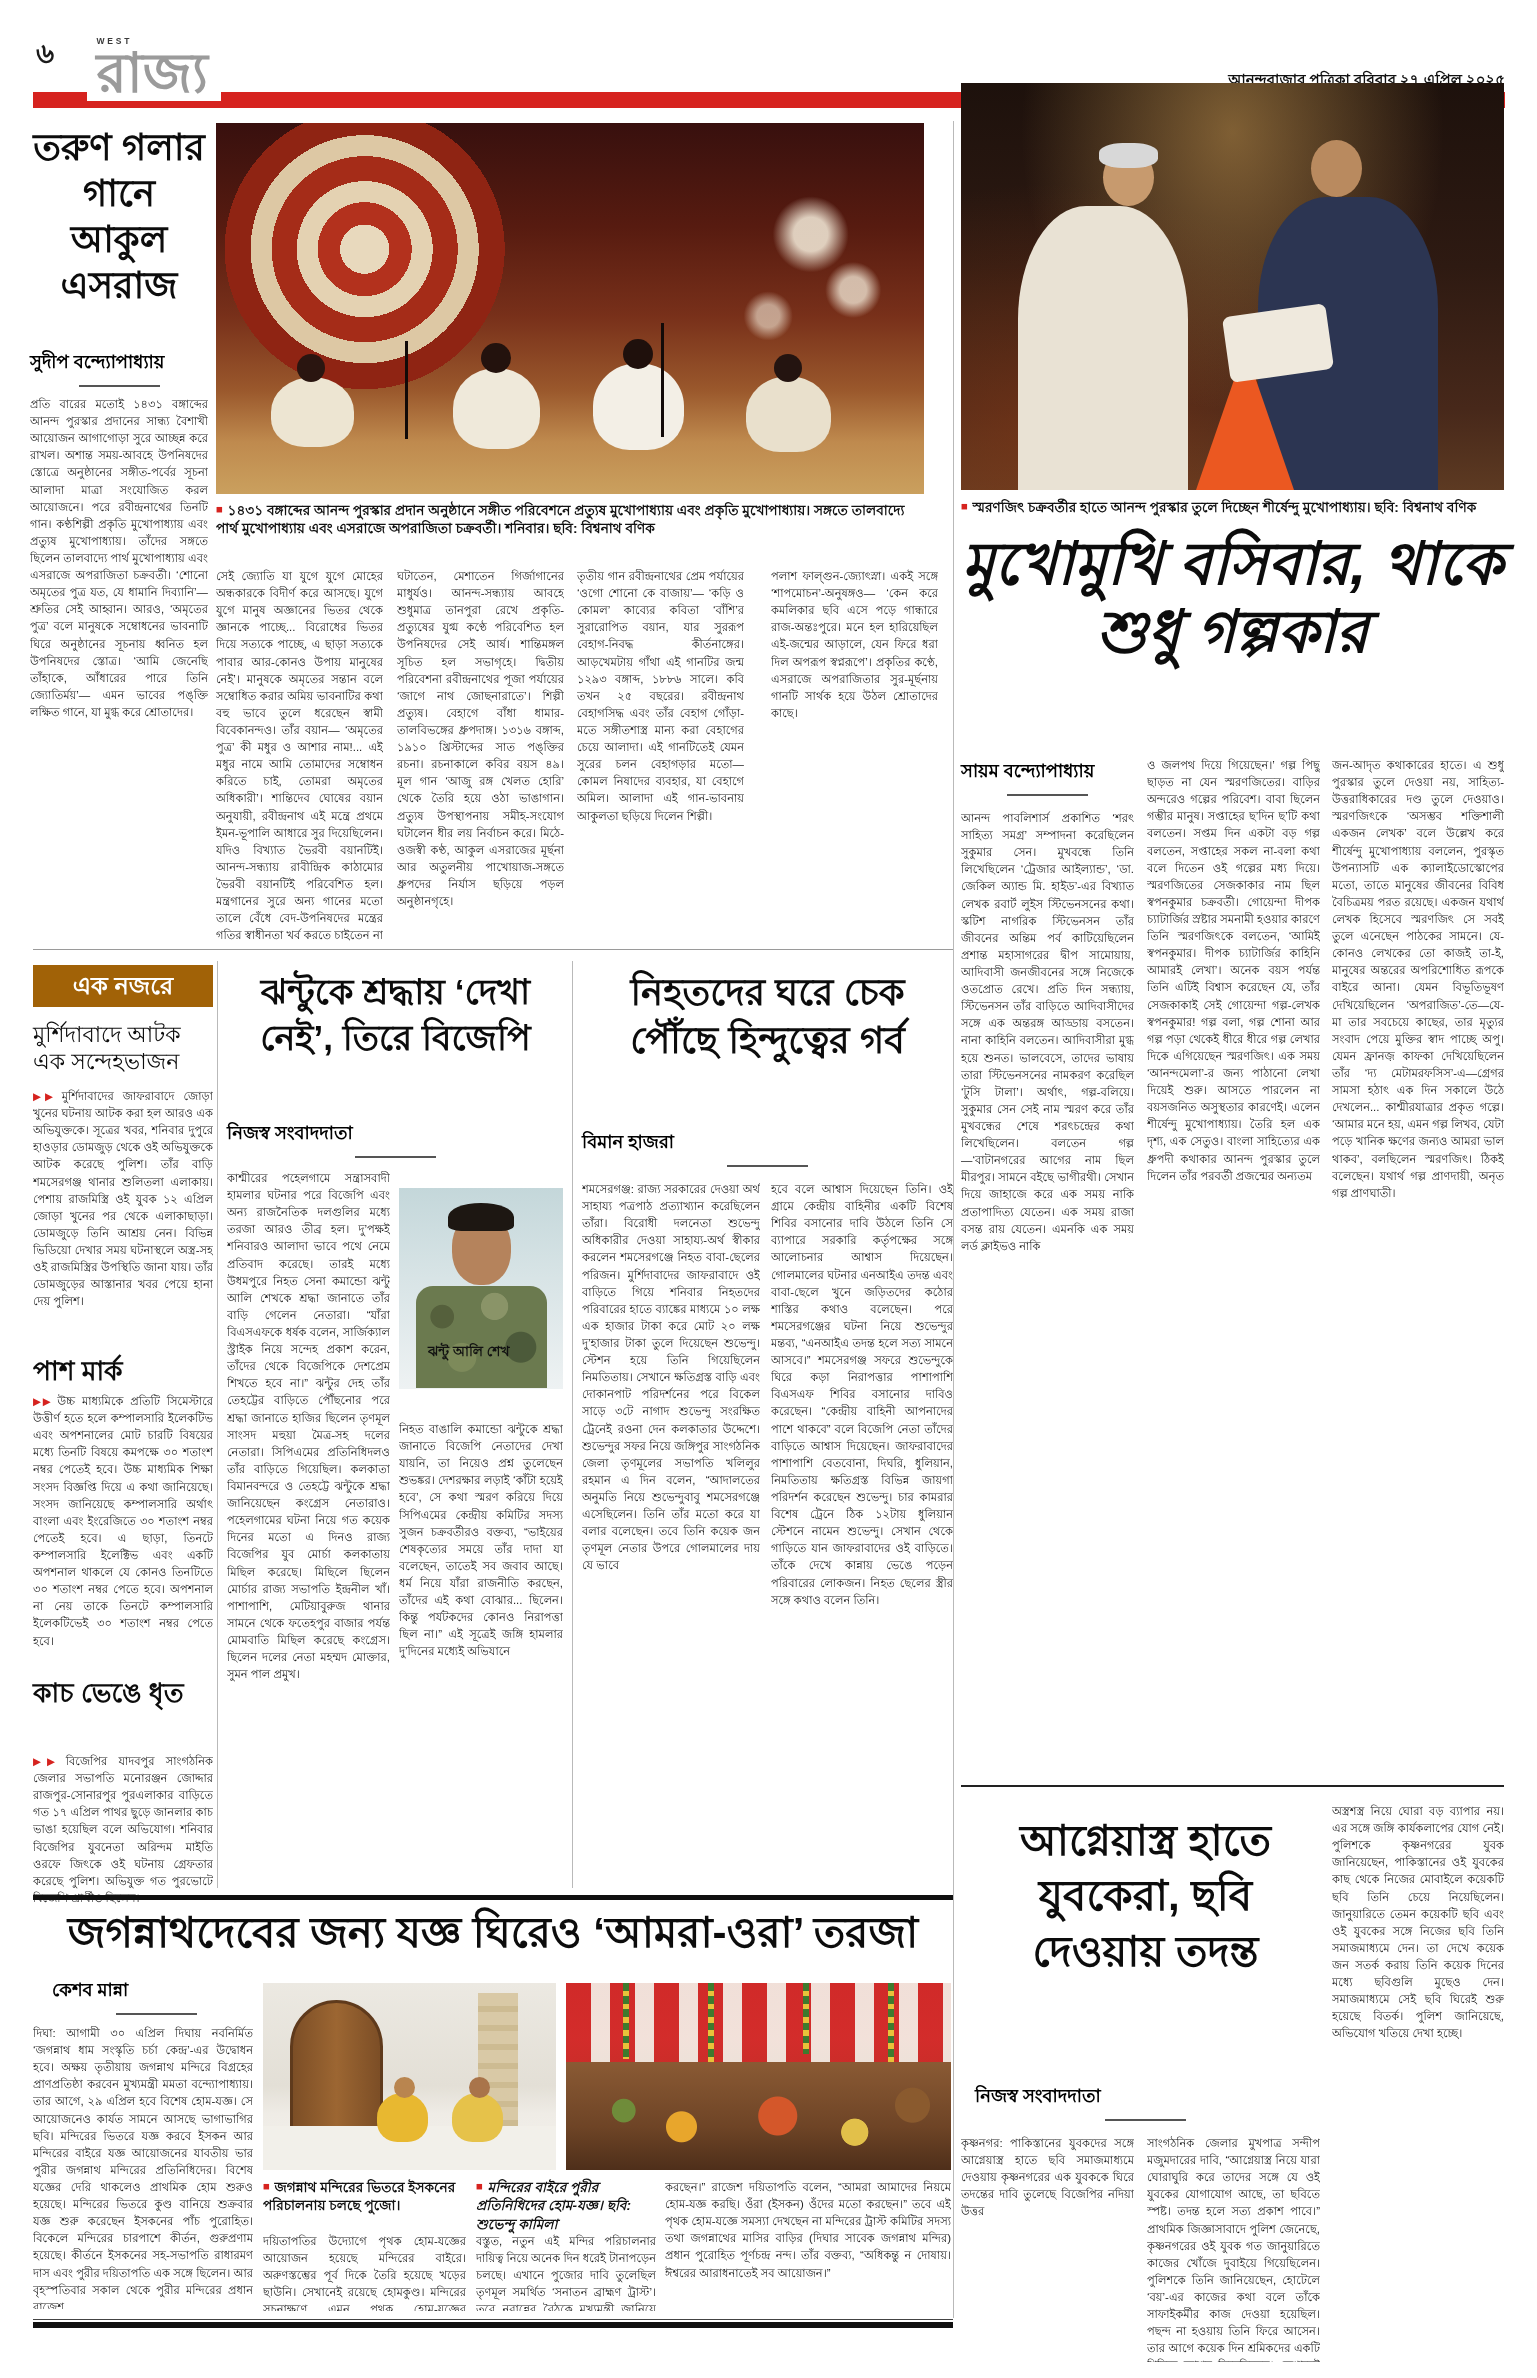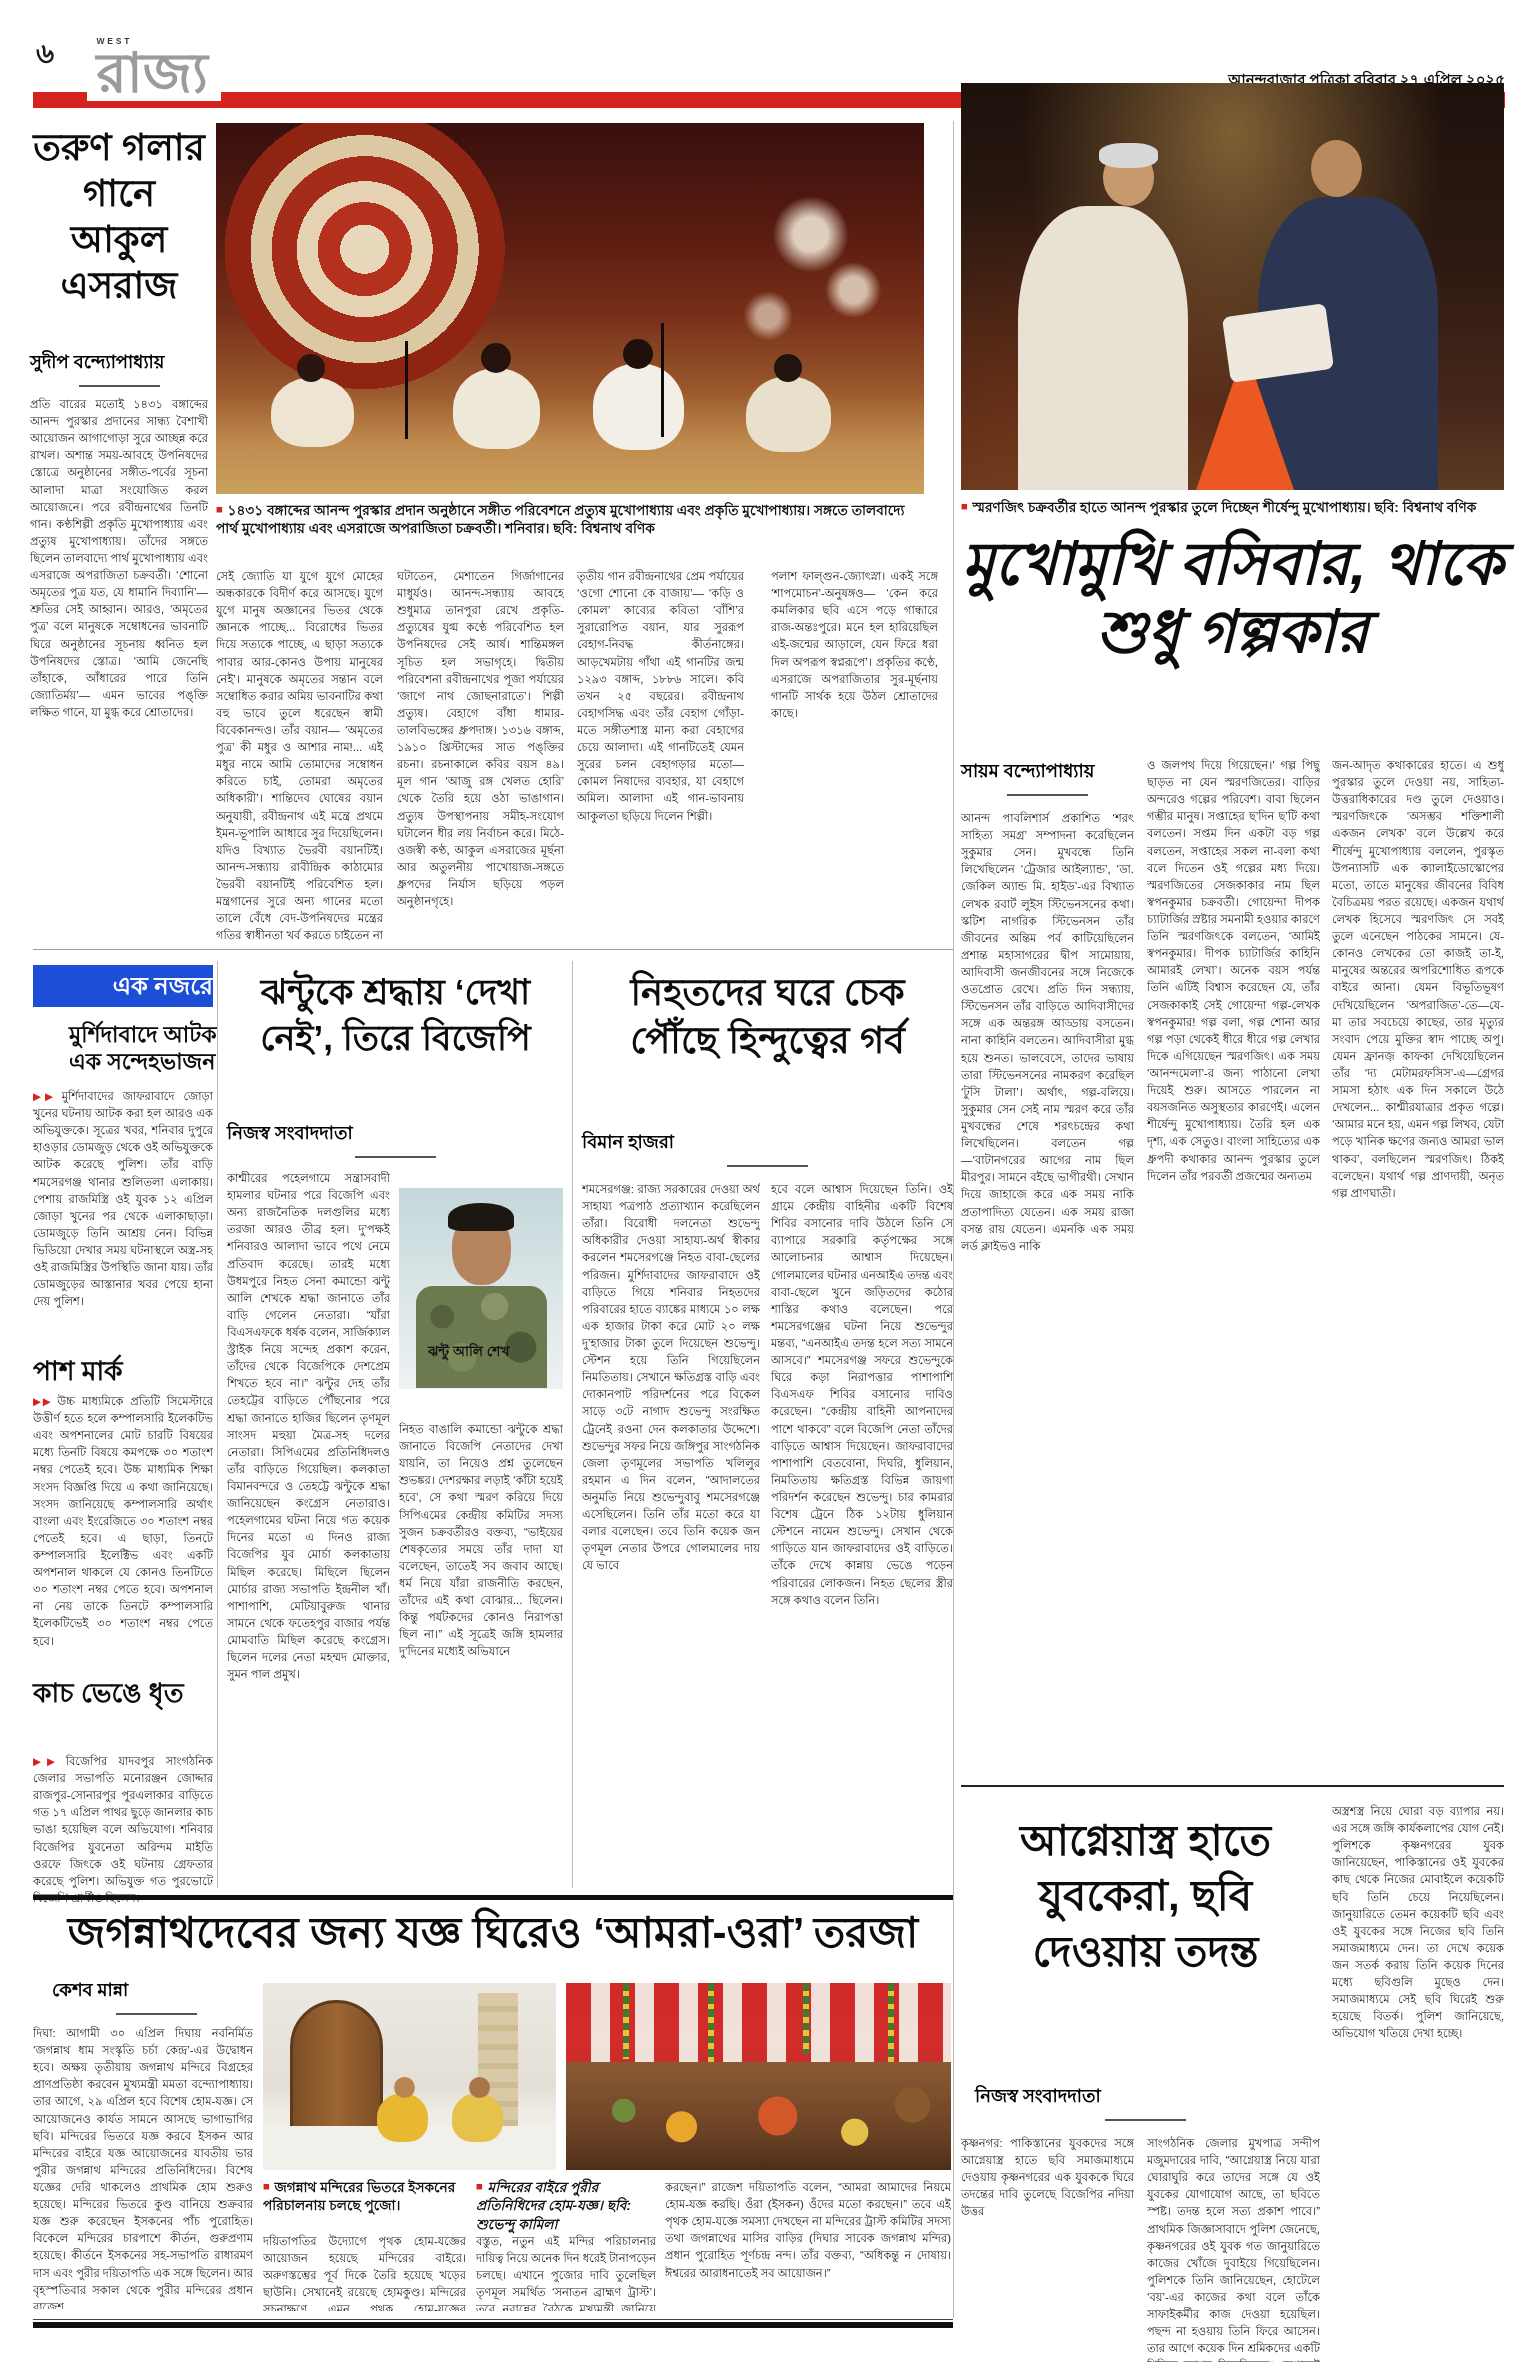--- a/index.html
+++ b/index.html
@@ -53,22 +53,22 @@
     repeating-linear-gradient(90deg, rgba(210,40,40,0.85) 0 24.6px, rgba(245,242,235,0.9) 24.6px 44px),
     linear-gradient(180deg,#c8342c 0%,#d8453a 30%,#7a4a28 55%,#5a3320 100%);}
   .yajna-low{position:absolute;left:0;right:0;bottom:0;height:58%;background:
     radial-gradient(circle at 30% 60%, #e8a62c 0 15px, rgba(0,0,0,0) 16px),
     radial-gradient(circle at 55% 50%, #d4572a 0 19px, rgba(0,0,0,0) 20px),
     radial-gradient(circle at 75% 65%, #e2c04a 0 13.2px, rgba(0,0,0,0) 14px),
     radial-gradient(circle at 15% 45%, #6f8c3a 0 11.4px, rgba(0,0,0,0) 12.3px),
     radial-gradient(circle at 90% 40%, #8a5a2e 0 17px, rgba(0,0,0,0) 18px),
     linear-gradient(180deg,#8a5a34 0%,#6e4426 60%,#4e2f1a 100%);}
   .garland{position:absolute;top:0;width:5.7px;background:repeating-linear-gradient(180deg,#3f7a2e 0 7.6px,#e8c23a 7.6px 13.2px);}
-  .eknojore-box{background:#1d4ed8;color:#ffffff;text-align:right;font-weight:bold;font-size:24px;line-height:42px;}
-  .sb-head{font-weight:bold;font-size:22px;line-height:1.22;color:#0c0c0c;margin-left:36px;}
+  .eknojore-box{background:#a16207;color:#ffffff;text-align:center;font-weight:bold;font-size:24px;line-height:42px;}
+  .sb-head{font-weight:normal;font-size:22px;line-height:1.22;color:#0c0c0c;}
   .sb-head-lg{font-weight:bold;font-size:26.5px;color:#0c0c0c;}
 </style>
 </head>
 <body>
 
 <div class="abs page-num" style="left:36px;top:32px;">৬</div>
 <div class="abs redbar" style="left:33px;top:92px;width:1472px;height:16px;"></div>
 <div class="abs logo-wrap" style="left:87px;top:36px;">
   <div class="logo-tag">WEST</div>
   <div class="logo-bn">রাজ্য</div>

